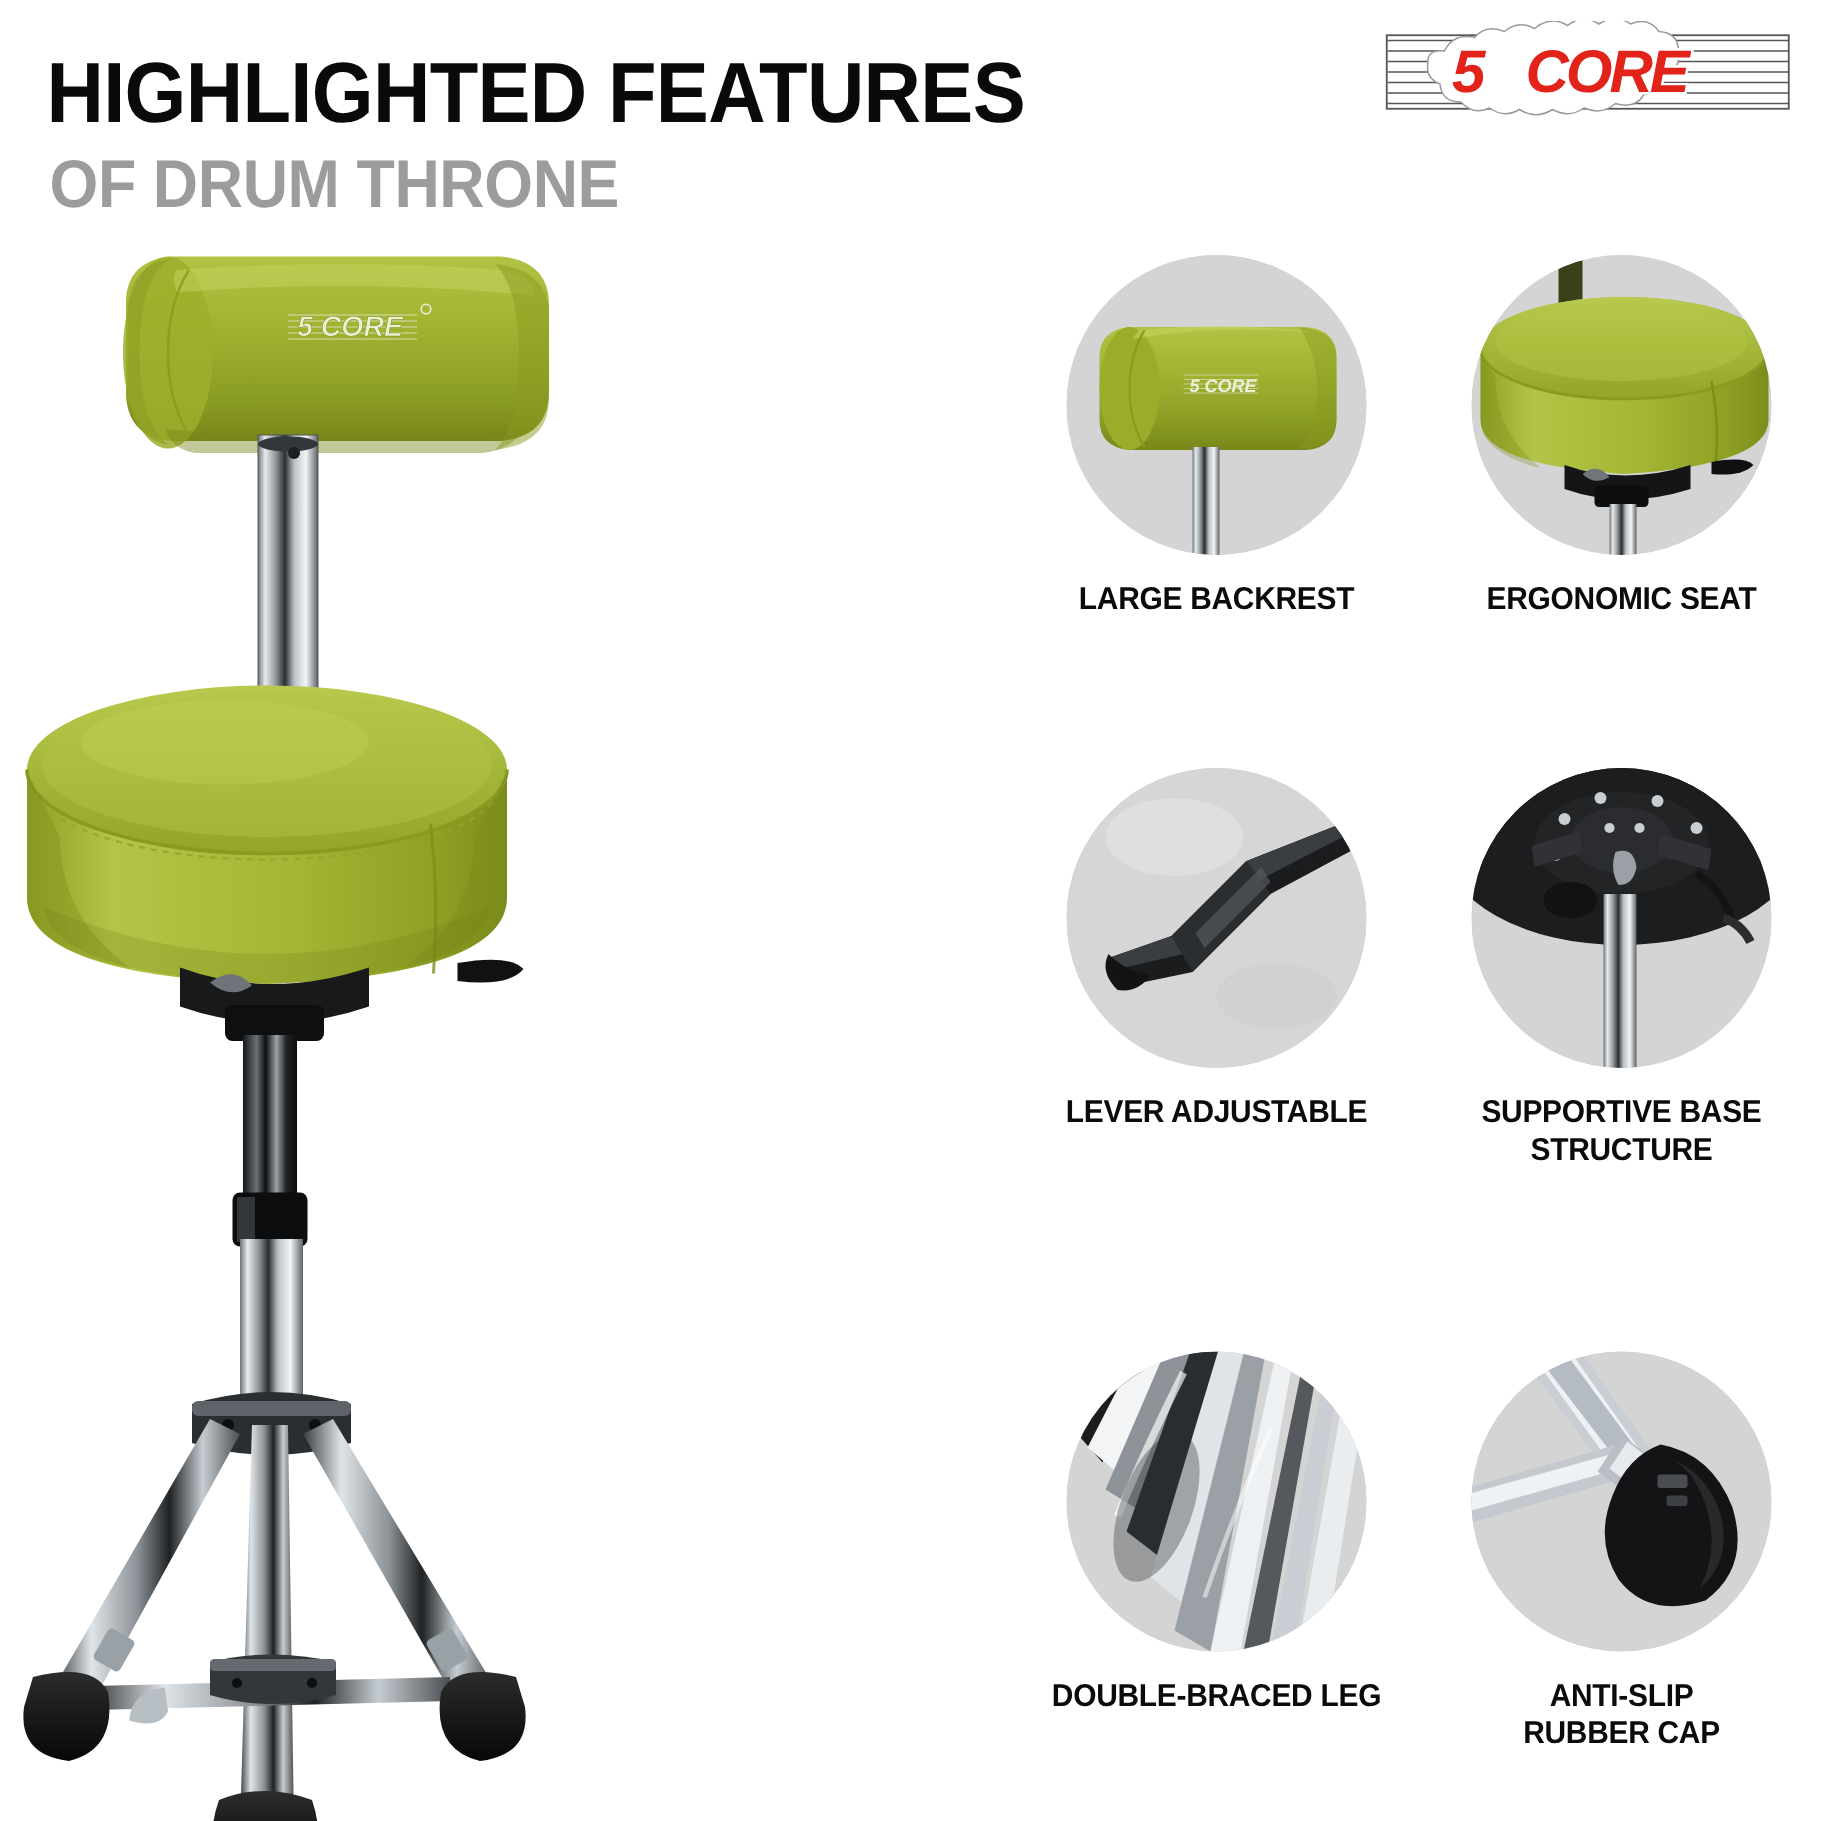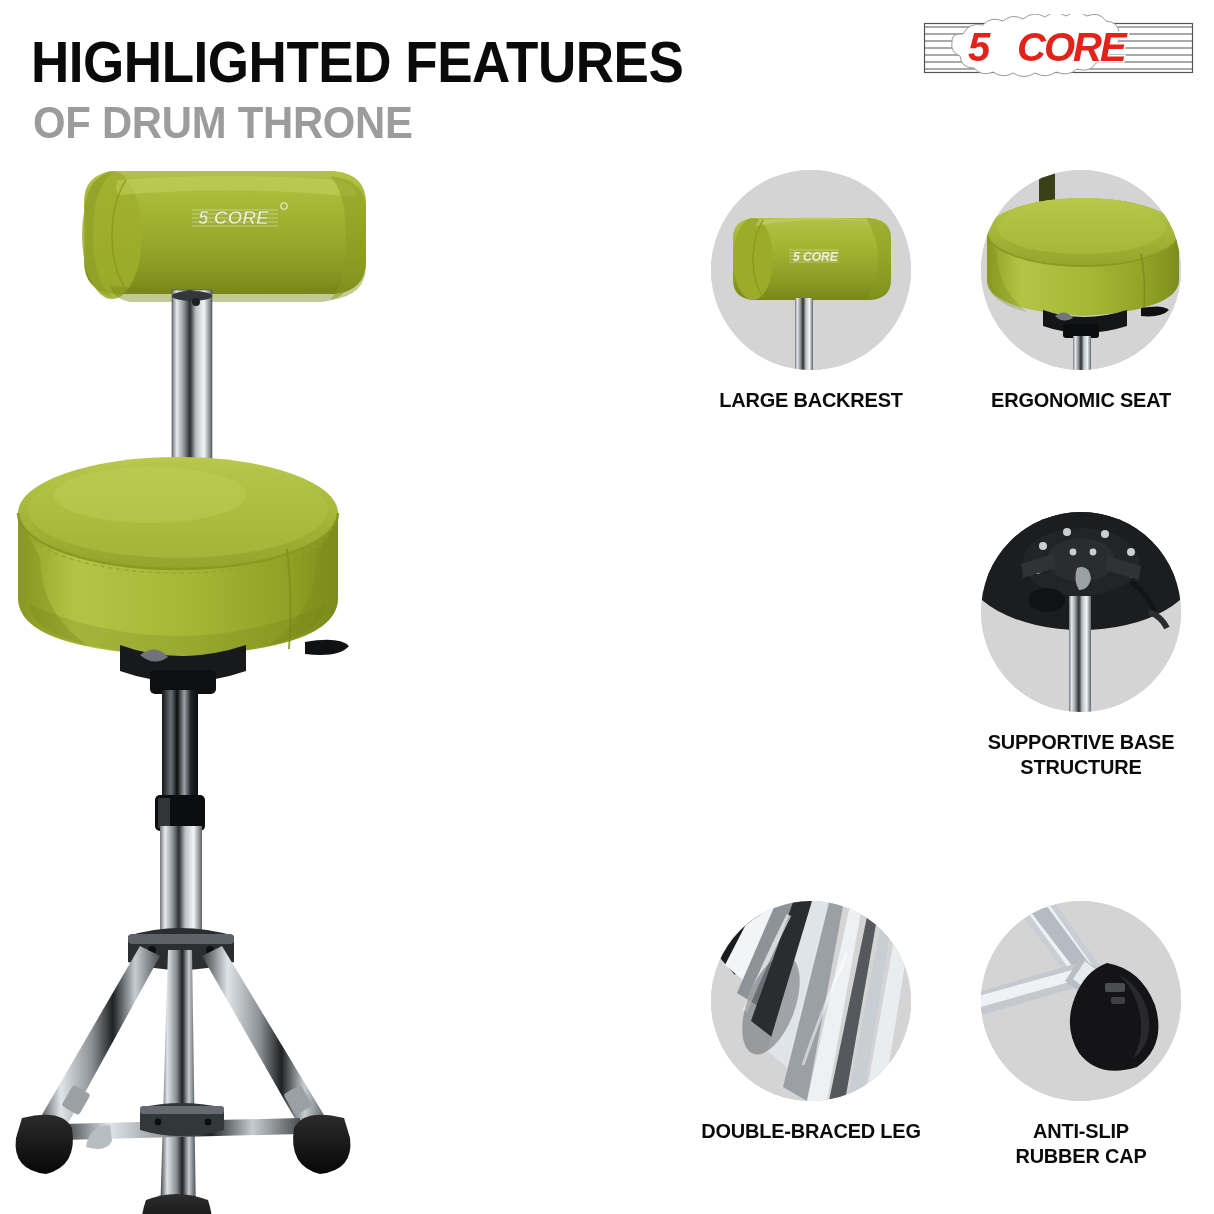--- a/index.html
+++ b/index.html
@@ -312,20 +312,39 @@
           <path d="M74 146 q10 -8 18 2 q-10 6 -18 -2 Z" fill="#707579"></path>
           <rect x="82" y="154" width="36" height="14" rx="3" fill="#0c0d0f"></rect>
           <rect x="92" y="166" width="18" height="34" fill="url(#gChrome)"></rect>
         </svg>
       </div>
       <div class="caption">
         <div>ERGONOMIC SEAT</div>
       </div>
     </div>
 
+    <div class="feature f-r2 f-c1">
+      <div class="circle">
+        <svg viewBox="0 0 200 200">
+          <rect width="200" height="200" fill="#d6d6d6"></rect>
+          <ellipse cx="72" cy="46" rx="46" ry="26" fill="#e2e2e2" opacity="0.7"></ellipse>
+          <ellipse cx="140" cy="152" rx="40" ry="22" fill="#cfcfcf" opacity="0.7"></ellipse>
+          <g>
+            <path d="M186 36 L120 62 L70 112 L30 126 L36 146 L84 136 L136 84 L192 54 Z" fill="#1b1c1e"></path>
+            <path d="M186 36 L120 62 L70 112 L30 126 L34 134 L78 124 L130 74 L188 44 Z" fill="#3a3d41"></path>
+            <path d="M120 62 L70 112 L84 136 L136 84 Z" fill="#2b2e31"></path>
+            <path d="M28 124 q-6 12 6 24 q14 2 22 -10 q-16 -2 -28 -14 Z" fill="#121314"></path>
+            <path d="M130 66 L86 110 L92 120 L136 76 Z" fill="#55585c" opacity="0.7"></path>
+          </g>
+        </svg>
+      </div>
+      <div class="caption">
+        <div>LEVER ADJUSTABLE</div>
+      </div>
+    </div>
 
     <div class="feature f-r2 f-c2">
       <div class="circle">
         <svg viewBox="0 0 200 200">
           <rect width="200" height="200" fill="#d4d4d4"></rect>
           <path d="M-10 0 L210 0 L210 40 q-30 70 -110 76 q-80 -6 -110 -76 Z" fill="#17181a"></path>
           <ellipse cx="100" cy="52" rx="118" ry="66" fill="#1c1d1f"></ellipse>
           <ellipse cx="100" cy="50" rx="58" ry="34" fill="#232426"></ellipse>
           <ellipse cx="100" cy="48" rx="34" ry="22" fill="#2b2c2f"></ellipse>
 

